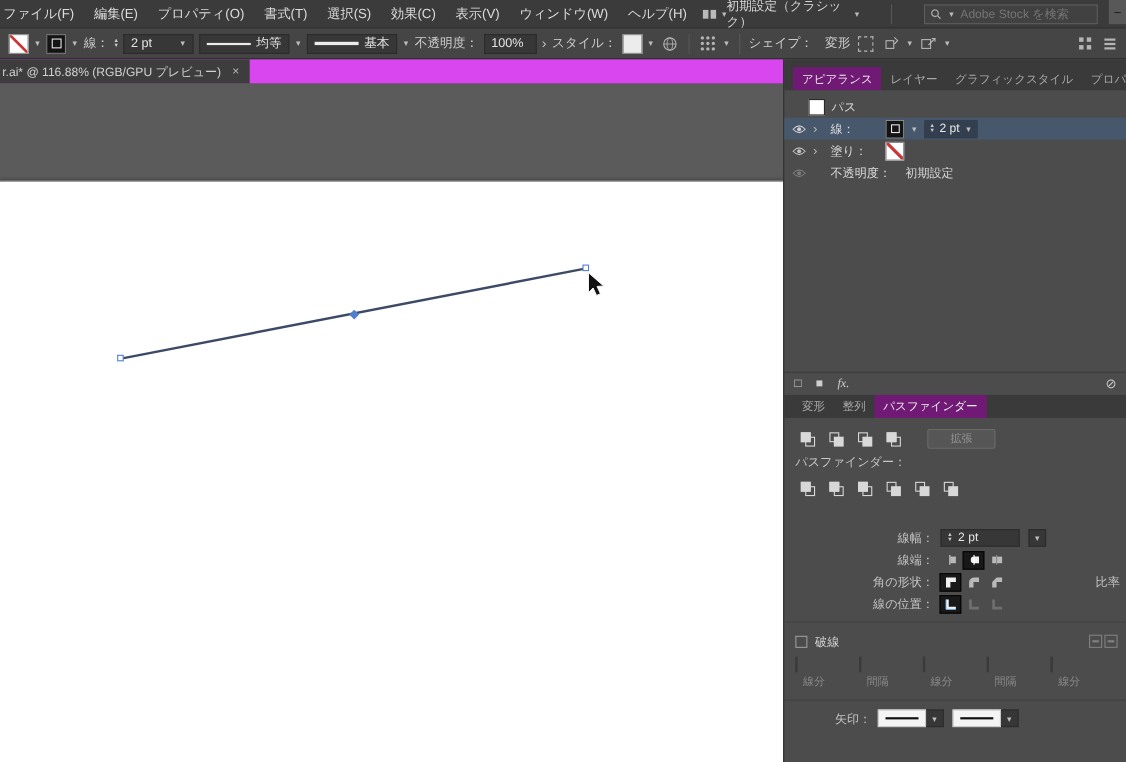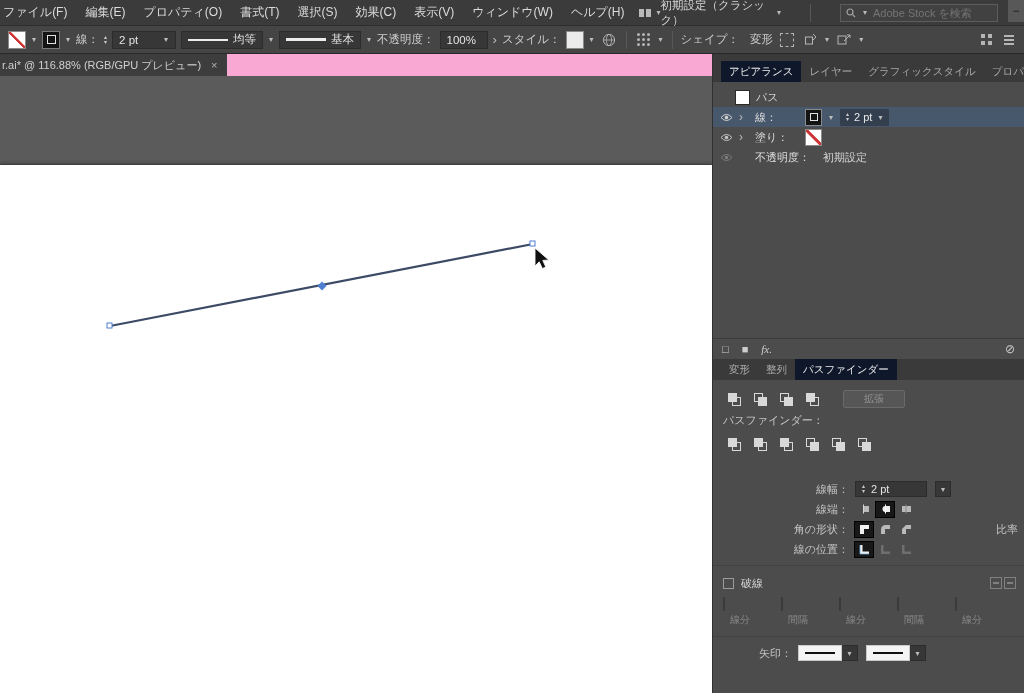--- a/index.html
+++ b/index.html
@@ -44,39 +44,39 @@
   .gicon{display:flex;align-items:center;justify-content:center;width:18px;height:18px;}
   .dots9{display:grid;grid-template-columns:repeat(3,3px);grid-gap:2px;}
   .dots9 i{width:3px;height:3px;background:#b5b5b5;border-radius:50%;}
   .bbox-ico{width:12px;height:12px;border:1px dashed #b5b5b5;}
   .cb-right{margin-left:auto;display:flex;align-items:center;gap:12px;padding-right:2px;}
   .dots4{display:grid;grid-template-columns:repeat(2,4px);grid-gap:3px;}
   .dots4 i{width:4px;height:4px;background:#b5b5b5;}
   .plist{display:flex;flex-direction:column;gap:2px;}
   .plist i{width:10px;height:2px;background:#b5b5b5;}
   
-  .tab-strip{position:absolute;left:0;top:54px;width:712px;height:22px;background:#f9a8d4;
+  .tab-strip{position:absolute;left:0;top:54px;width:712px;height:22px;background:#d946ef;
              display:flex;align-items:stretch;}
   .doc-tab{display:flex;align-items:center;gap:10px;background:#3d3d3d;padding:0 10px 0 0;
            font-size:11px;color:#d0d0d0;margin-left:-4px;}
   .doc-tab .ttl{padding-left:6px;}
   .doc-close{color:#b3b3b3;font-size:11px;}
   
   .canvas{position:absolute;left:0;top:76px;width:712px;height:617px;background:#5b5b5b;overflow:hidden;}
   .artboard{position:absolute;left:0;top:88px;width:712px;height:529px;background:#ffffff;
             border-top:1px solid #3f3f3f;box-shadow:0 -1px 3px rgba(0,0,0,.25);}
   .canvas svg{position:absolute;left:0;top:0;}
   
   .right-panel{position:absolute;left:712px;top:54px;width:312px;height:639px;background:#4c4c4c;
                border-left:1px solid #303030;display:flex;flex-direction:column;font-size:11px;box-sizing:border-box;}
   .ptabs{background:#3a3a3a;display:flex;align-items:flex-end;padding-left:8px;flex:none;overflow:hidden;white-space:nowrap;}
   .ptabs.top{height:28px;}
   .ptabs.mid{height:21px;}
   .ptab{height:21px;display:flex;align-items:center;gap:3px;padding:0 8px;color:#a9a9a9;font-size:10.5px;}
-  .ptab.active{background:#0f172a;color:#ededed;}
+  .ptab.active{background:#701a75;color:#ededed;}
   .ud{display:flex;flex-direction:column;font-size:5px;line-height:4px;color:#9a9a9a;}
   
   .appearance{height:277px;display:flex;flex-direction:column;flex:none;padding-top:5px;box-sizing:border-box;}
   .app-row{height:20px;display:flex;align-items:center;gap:6px;padding:0 6px;flex:none;}
   .app-row.sel{background:#47586c;}
   .thumb{width:13px;height:13px;background:#fff;border:1px solid #2a2a2a;margin-left:16px;}
   .eye{flex:none;width:14px;display:flex;justify-content:center;}
   .eye.dim{opacity:.4;}
   .exp{color:#b9b9b9;font-size:12px;width:10px;line-height:1;}
   .arow-label{color:#dcdcdc;width:44px;}

